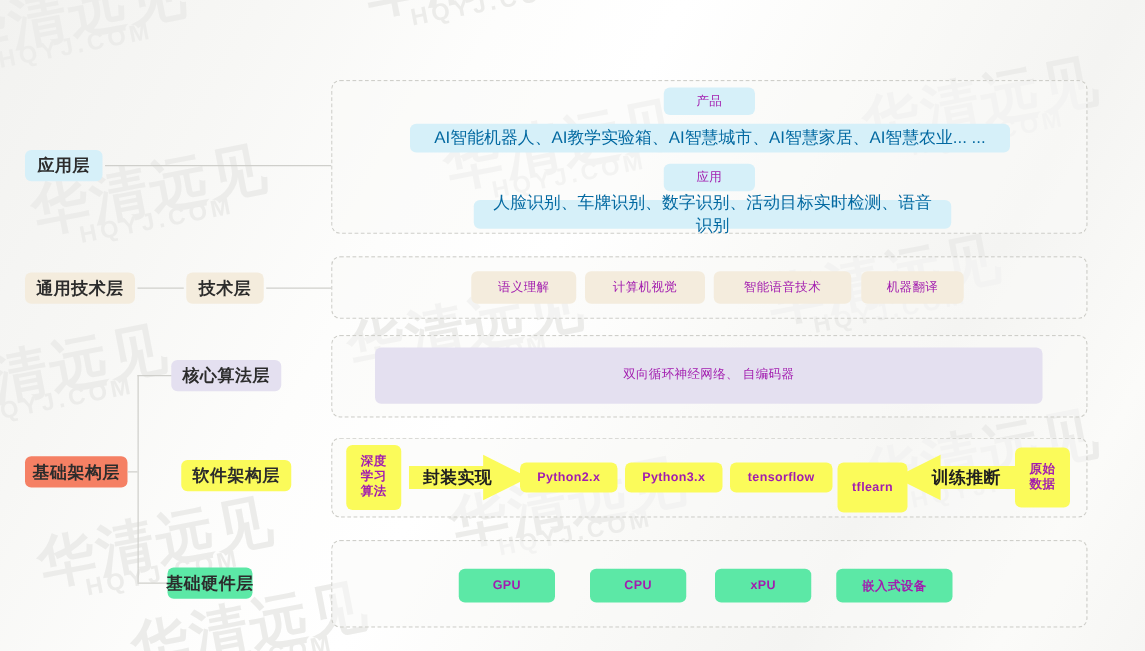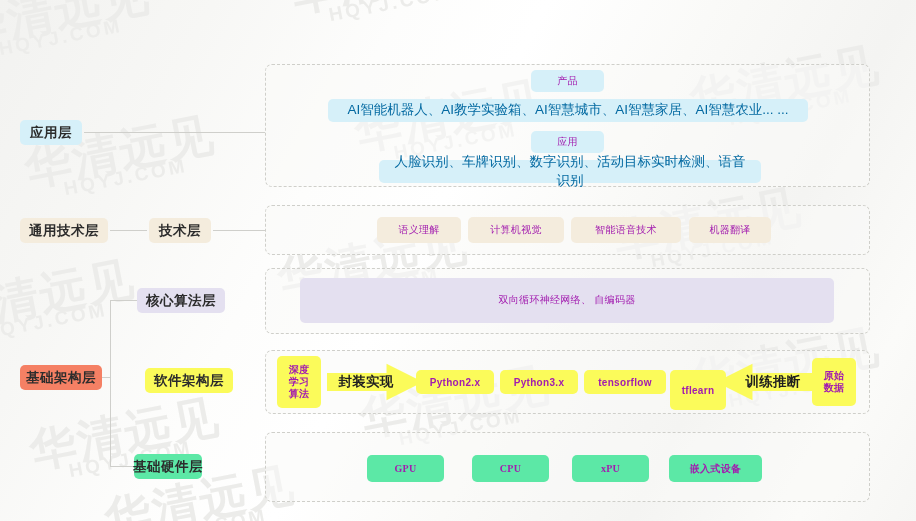--- a/index.html
+++ b/index.html
@@ -118,21 +118,21 @@
   .chip.multiline {
     white-space: normal;
     flex-direction: column;
     line-height: 1.22;
   }
 
   .chip-blue   { background: #d6f0f9; }
   .chip-beige  { background: #f4ecdd; }
   .chip-lav    { background: #e4e0f0; }
   .chip-yellow { background: #fbfb5a; font-weight: 600; }
-  .chip-green  { background: #5ce8a6; font-weight: 700; font-family: Liberation Serif, serif; }
+  .chip-green  { background: #5ce8a6; font-weight: 700; }
 
   .wide-text {
     position: absolute;
     display: flex;
     align-items: center;
     justify-content: center;
     text-align: center;
     font-size: 13.5px;
     color: #0369a1;
     border-radius: 5px;

